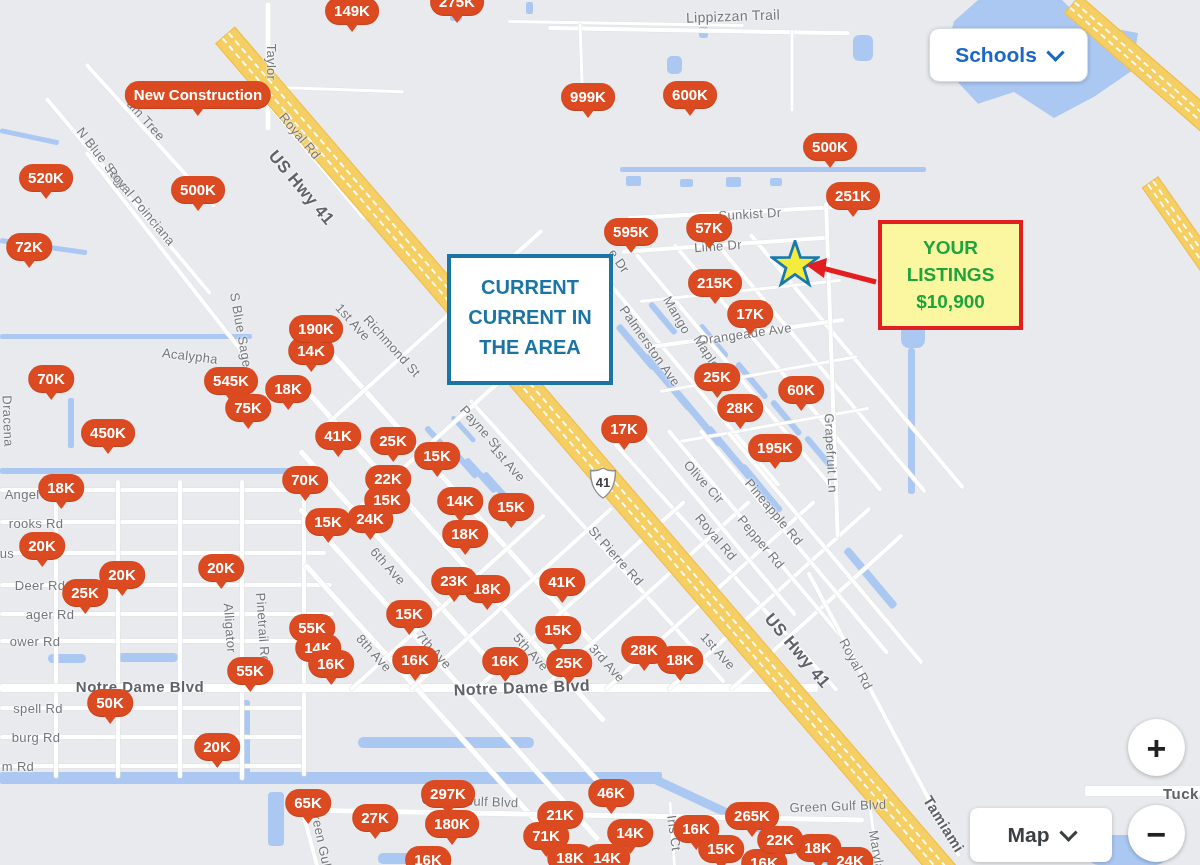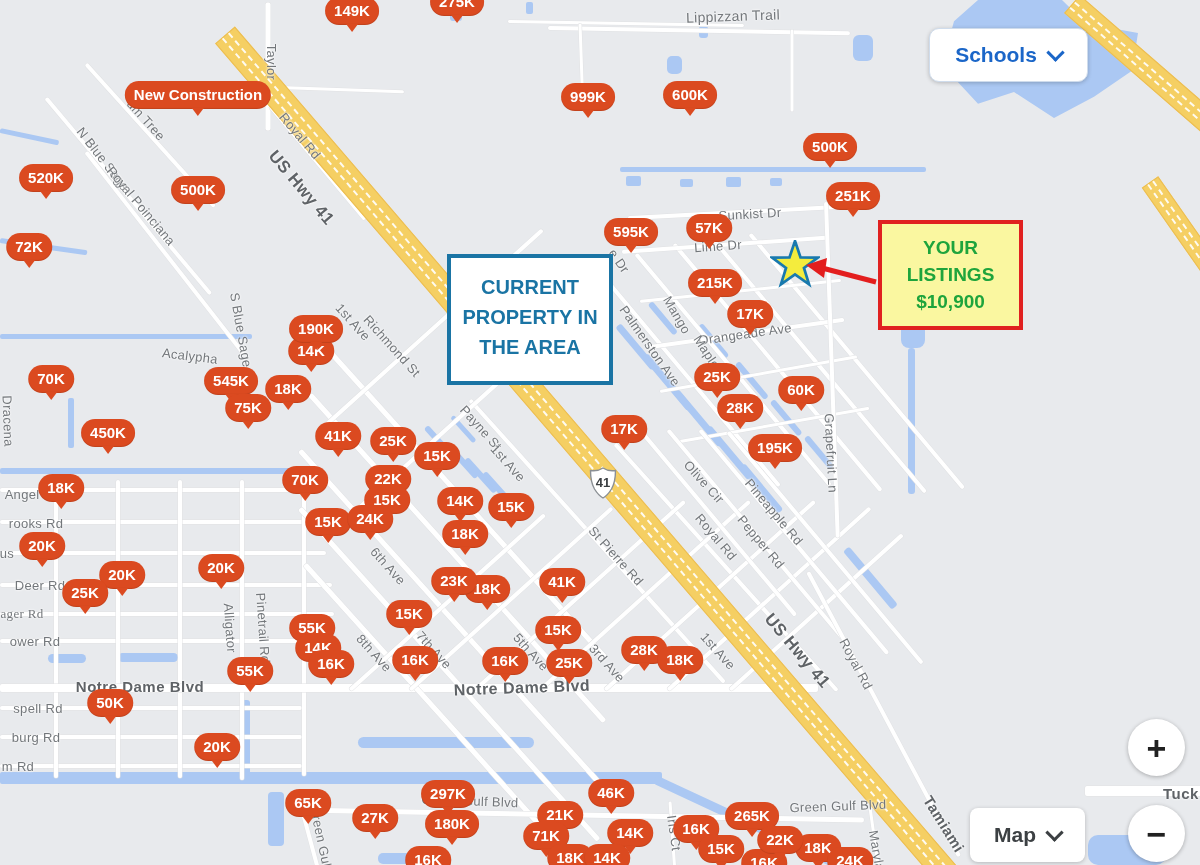--- a/index.html
+++ b/index.html
@@ -39,21 +39,21 @@
   #star-svg{position:absolute;left:770px;top:240px;z-index:205;}
   #star-svg polygon{fill:var(--star_fill,#f4ec3d);stroke:var(--star_stroke,#1879ae);stroke-width:2.6;}
   #arrow-svg{position:absolute;left:800px;top:248px;z-index:206;}
   #arrow-svg .a{stroke:var(--arrow,#e31e1e);stroke-width:5;} #arrow-svg .h{fill:var(--arrow,#e31e1e);}
   
   .ui-btn{position:absolute;display:flex;align-items:center;justify-content:center;background:#fff;
        border-radius:10px;z-index:300;cursor:pointer;font-weight:bold;
        box-shadow:0 1px 4px rgba(0,0,0,.22);border:1px solid #cfdcec;}
   #btn-schools{left:929px;top:28px;width:157px;height:52px;color:var(--btn_blue,#1b66c8);font-size:21px;}
   #btn-draw{left:1106px;top:28px;width:80px;height:52px;color:var(--btn_blue,#1b66c8);font-size:21px;}
-  #btn-map{left:970px;top:808px;width:115px;height:54px;color:var(--map_text,#3c4043);font-size:21px;
+  #btn-map{left:970px;top:808px;width:142px;height:54px;color:var(--map_text,#3c4043);font-size:21px;
        border:none;border-radius:8px;}
   .chev{display:inline-block;width:10px;height:10px;border-right:3px solid currentColor;
        border-bottom:3px solid currentColor;transform:rotate(45deg) translate(-2px,-2px);margin-left:12px;}
   .zoombtn{position:absolute;width:57px;height:57px;border-radius:50%;background:#fff;z-index:300;
        display:flex;align-items:center;justify-content:center;font-size:34px;font-weight:bold;color:#212121;
        box-shadow:0 1px 4px rgba(0,0,0,.28);cursor:pointer;line-height:1;}
   #zoom-in{left:1128px;top:719px;} #zoom-out{left:1128px;top:805px;}
 </style>
 </head>
 <body>
@@ -183,21 +183,21 @@
     <polygon points="24,1 29.3,16.7 45.9,16.9 32.6,26.8 37.5,42.6 24,33 10.5,42.6 15.4,26.8 2.1,16.9 18.7,16.7"></polygon>
   </svg>
 
   <svg id="arrow-svg" width="85" height="45" viewBox="0 0 85 45">
     <line class="a" x1="76" y1="34" x2="22" y2="20"></line>
     <polygon class="h" points="6,17 27,10 24,30"></polygon>
   </svg>
 
   <div id="listings-box">
     <div>CURRENT</div>
-    <div>PROPERTY IN</div>
+    <div>CURRENT IN</div>
     <div>THE AREA</div>
   </div>
 
   <div id="property-box">
     <div>YOUR</div>
     <div>LISTINGS</div>
     <div>$10,900</div>
   </div>
 
   <div class="ui-btn" id="btn-schools">
@@ -237,21 +237,21 @@
     <div class="slabel" style="left: 607px; top: 663px; transform: translate(-50%, -50%) rotate(48deg);">3rd Ave</div>
     <div class="slabel" style="left: 718px; top: 651px; transform: translate(-50%, -50%) rotate(48deg);">1st Ave</div>
     <div class="slabel" style="left: 230px; top: 628px; transform: translate(-50%, -50%) rotate(86deg);">Alligator</div>
     <div class="slabel" style="left: 263px; top: 628px; transform: translate(-50%, -50%) rotate(86deg);">Pinetrail Rd</div>
     <div class="slabel dark" style="left: 140px; top: 686px; font-size: 15px; transform: translate(-50%, -50%) rotate(0deg);">Notre Dame Blvd</div>
     <div class="slabel dark" style="left: 522px; top: 688px; font-size: 16px; transform: translate(-50%, -50%) rotate(-2deg);">Notre Dame Blvd</div>
     <div class="slabel" style="left: 22px; top: 494px; transform: translate(-50%, -50%) rotate(0deg);">Angel</div>
     <div class="slabel" style="left: 36px; top: 523px; transform: translate(-50%, -50%) rotate(0deg);">rooks Rd</div>
     <div class="slabel" style="left: 7px; top: 553px; transform: translate(-50%, -50%) rotate(0deg);">us</div>
     <div class="slabel" style="left: 40px; top: 585px; transform: translate(-50%, -50%) rotate(0deg);">Deer Rd</div>
-    <div class="slabel" style="left: 22px; top: 614px; transform: translate(-50%, -50%) rotate(0deg); font-family: Liberation Serif, serif;">ager Rd</div>
+    <div class="slabel" style="left: 50px; top: 614px; transform: translate(-50%, -50%) rotate(0deg);">ager Rd</div>
     <div class="slabel" style="left: 35px; top: 641px; transform: translate(-50%, -50%) rotate(0deg);">ower Rd</div>
     <div class="slabel" style="left: 38px; top: 708px; transform: translate(-50%, -50%) rotate(0deg);">spell Rd</div>
     <div class="slabel" style="left: 36px; top: 737px; transform: translate(-50%, -50%) rotate(0deg);">burg Rd</div>
     <div class="slabel" style="left: 18px; top: 766px; transform: translate(-50%, -50%) rotate(0deg);">m Rd</div>
     <div class="slabel" style="left: 321px; top: 838px; transform: translate(-50%, -50%) rotate(78deg);">Green Gulf</div>
     <div class="slabel" style="left: 470px; top: 801px; transform: translate(-50%, -50%) rotate(2deg);">Green Gulf Blvd</div>
     <div class="slabel" style="left: 838px; top: 806px; transform: translate(-50%, -50%) rotate(-2deg);">Green Gulf Blvd</div>
     <div class="slabel" style="left: 674px; top: 833px; transform: translate(-50%, -50%) rotate(82deg);">Iris Ct</div>
     <div class="slabel" style="left: 878px; top: 858px; transform: translate(-50%, -50%) rotate(80deg);">Maryland</div>
     <div class="slabel dark" style="left: 944px; top: 824px; font-size: 15px; transform: translate(-50%, -50%) rotate(58deg);">Tamiami</div>

